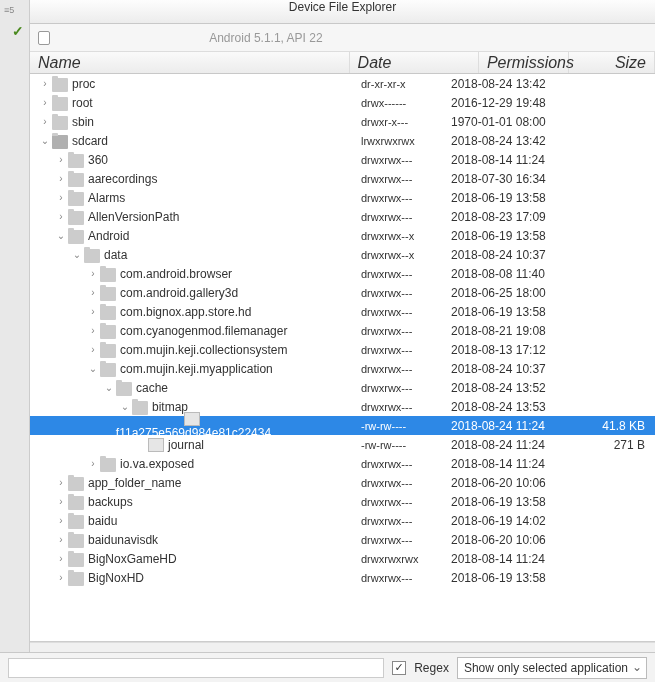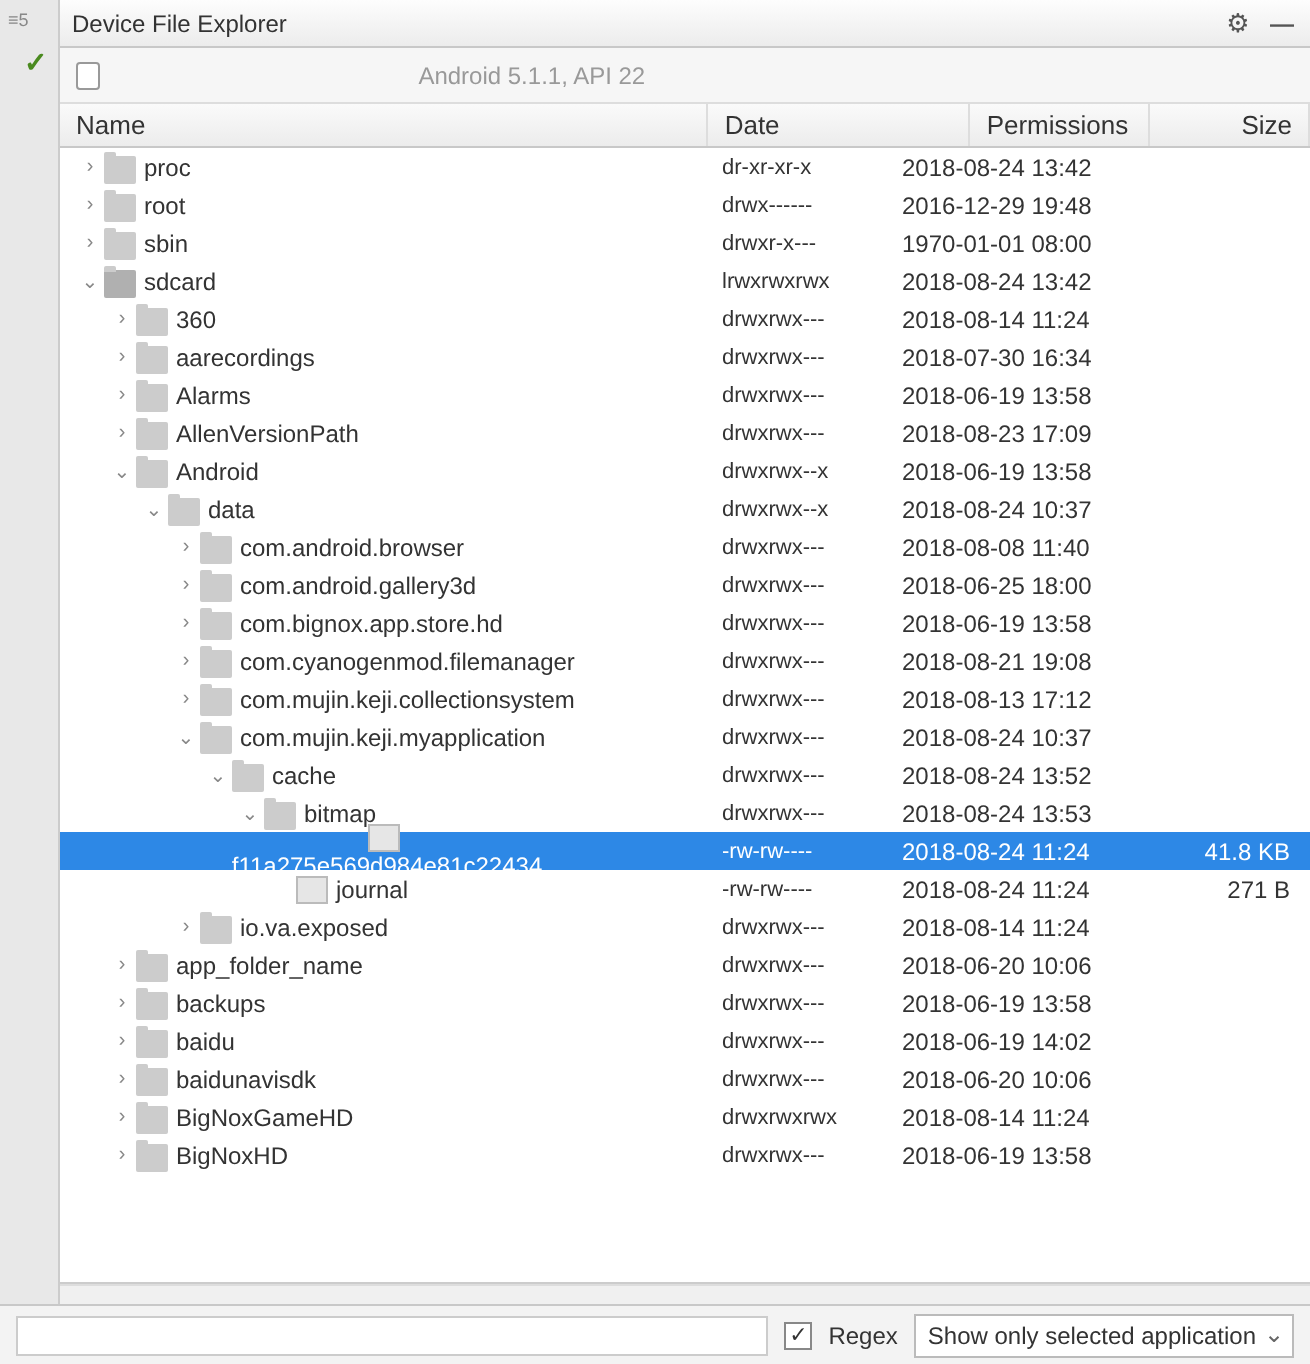--- a/index.html
+++ b/index.html
@@ -43,20 +43,21 @@
       flex-direction: column;
     }
     .toolbar {
       height: 24px;
       background: linear-gradient(#fdfdfd, #ececec);
       border-bottom: 1px solid #c8c8c8;
       display: flex;
       align-items: center;
       padding: 0 6px;
       gap: 6px;
+      flex-direction: column;
     }
     .toolbar-title {
       font-size: 12px;
       color: #333;
     }
     .toolbar-spacer { flex: 1; }
     .toolbar .icon { width: 16px; height: 16px; display:flex; align-items:center; justify-content:center; color:#555; }
     .device-bar {
       height: 28px;
       background: #f6f6f6;
@@ -80,21 +81,22 @@
       border-bottom: 1px solid #c8c8c8;
       display: flex;
       align-items: stretch;
     }
     .th {
       border-right: 1px solid #ddd;
       padding: 0 8px;
       display:flex;
       align-items:center;
       color:#333;
-      font-size: 13px;
+      font-size: 16px;
+      font-style: italic;
     }
     .col-name { width: 327px; }
     .col-perm { width: 90px; }
     .col-date { width: 132px; }
     .col-size { flex: 1; text-align: center; justify-content:flex-start;margin-left:38px; }
     .tree {
       flex: 1;
       background: #fff;
       overflow-y: auto;
       border-bottom: 1px solid #ccc;

